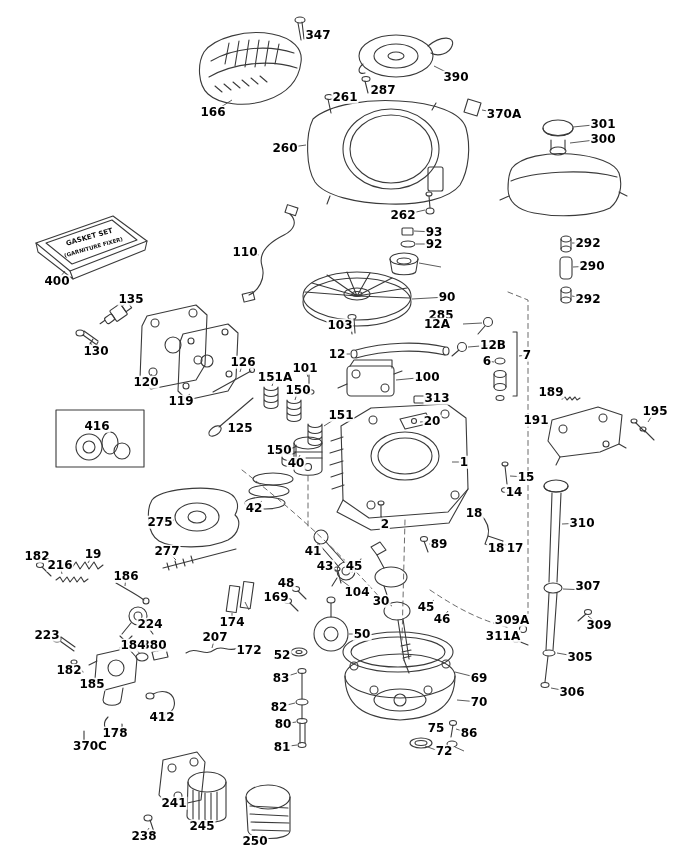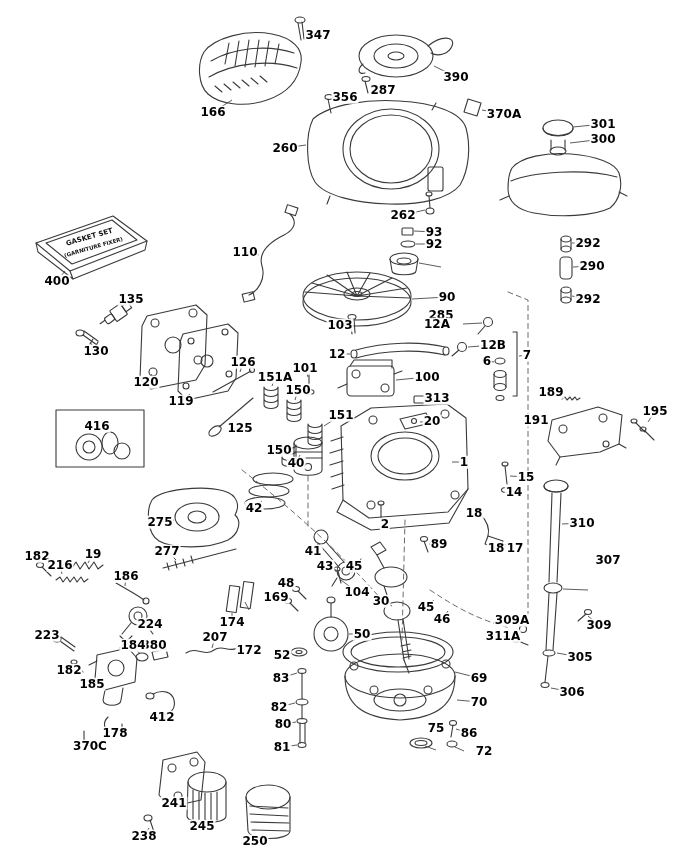--- a/index.html
+++ b/index.html
@@ -631,21 +631,21 @@
       <line x1="144" y1="836" x2="149" y2="828"></line>
       <line x1="202" y1="826" x2="206" y2="819"></line>
       <line x1="255" y1="841" x2="263" y2="835"></line>
     </svg>
 
   <div id="labels">
       <div class="part-label" style="left: 318px; top: 35px;">347</div>
       <div class="part-label" style="left: 213px; top: 112px;">166</div>
       <div class="part-label" style="left: 456px; top: 77px;">390</div>
       <div class="part-label" style="left: 383px; top: 90px;">287</div>
-      <div class="part-label" style="left: 345px; top: 97px;">356</div>
+      <div class="part-label" style="left: 345px; top: 97px;">261</div>
       <div class="part-label" style="left: 504px; top: 114px;">370A</div>
       <div class="part-label" style="left: 285px; top: 148px;">260</div>
       <div class="part-label" style="left: 603px; top: 124px;">301</div>
       <div class="part-label" style="left: 603px; top: 139px;">300</div>
       <div class="part-label" style="left: 403px; top: 215px;">262</div>
       <div class="part-label" style="left: 245px; top: 252px;">110</div>
       <div class="part-label" style="left: 434px; top: 232px;">93</div>
       <div class="part-label" style="left: 434px; top: 244px;">92</div>
       <div class="part-label" style="left: 441px; top: 267px; margin-top: 48px;">285</div>
       <div class="part-label" style="left: 588px; top: 243px;">292</div>
@@ -696,21 +696,21 @@
       <div class="part-label" style="left: 60px; top: 565px;">216</div>
       <div class="part-label" style="left: 325px; top: 566px;">43</div>
       <div class="part-label" style="left: 354px; top: 566px;">45</div>
       <div class="part-label" style="left: 126px; top: 576px;">186</div>
       <div class="part-label" style="left: 286px; top: 583px;">48</div>
       <div class="part-label" style="left: 357px; top: 592px;">104</div>
       <div class="part-label" style="left: 276px; top: 597px;">169</div>
       <div class="part-label" style="left: 381px; top: 601px;">30</div>
       <div class="part-label" style="left: 426px; top: 607px;">45</div>
       <div class="part-label" style="left: 442px; top: 619px;">46</div>
-      <div class="part-label" style="left: 588px; top: 560px; margin-left: 20px;">307</div>
+      <div class="part-label" style="left: 588px; top: 586px;">307</div>
       <div class="part-label" style="left: 249px; top: 610px; margin-top: 40px;">172</div>
       <div class="part-label" style="left: 232px; top: 622px;">174</div>
       <div class="part-label" style="left: 512px; top: 620px;">309A</div>
       <div class="part-label" style="left: 503px; top: 636px;">311A</div>
       <div class="part-label" style="left: 599px; top: 625px;">309</div>
       <div class="part-label" style="left: 47px; top: 635px;">223</div>
       <div class="part-label" style="left: 150px; top: 624px;">224</div>
       <div class="part-label" style="left: 215px; top: 637px;">207</div>
       <div class="part-label" style="left: 362px; top: 634px;">50</div>
       <div class="part-label" style="left: 580px; top: 657px;">305</div>
@@ -723,20 +723,20 @@
       <div class="part-label" style="left: 479px; top: 678px;">69</div>
       <div class="part-label" style="left: 572px; top: 692px;">306</div>
       <div class="part-label" style="left: 279px; top: 707px;">82</div>
       <div class="part-label" style="left: 479px; top: 702px;">70</div>
       <div class="part-label" style="left: 162px; top: 717px;">412</div>
       <div class="part-label" style="left: 283px; top: 724px;">80</div>
       <div class="part-label" style="left: 115px; top: 733px; text-align: center;">178</div>
       <div class="part-label" style="left: 469px; top: 733px;">86</div>
       <div class="part-label" style="left: 282px; top: 747px;">81</div>
       <div class="part-label" style="left: 436px; top: 728px;">75</div>
-      <div class="part-label" style="left: 484px; top: 751px;">72</div>
+      <div class="part-label" style="left: 444px; top: 751px;">72</div>
       <div class="part-label" style="left: 90px; top: 746px;">370C</div>
       <div class="part-label" style="left: 174px; top: 803px;">241</div>
       <div class="part-label" style="left: 144px; top: 836px;">238</div>
       <div class="part-label" style="left: 202px; top: 826px;">245</div>
       <div class="part-label" style="left: 255px; top: 841px;">250</div>
     </div>
 </div>
 
 </body></html>

